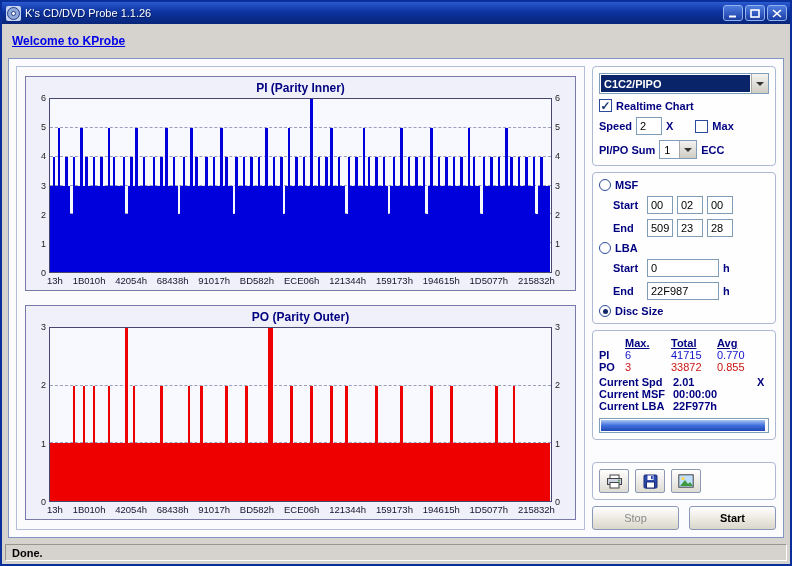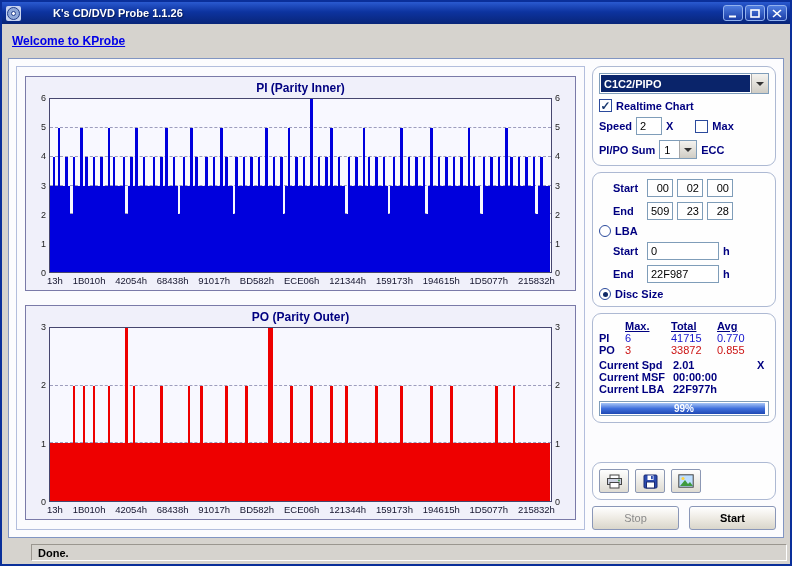--- a/index.html
+++ b/index.html
@@ -3,21 +3,21 @@
 <meta charset="utf-8">
 <style>
   * { margin:0; padding:0; box-sizing:border-box; }
   html,body { width:792px; height:566px; }
   body { font-family:"Liberation Sans",sans-serif; font-size:11px; background:#d6d3ce; }
   .window { width:792px; height:566px; border:2px solid #0a2f9a; background:#d6d3ce; display:flex; flex-direction:column; }
 
   
   .titlebar { height:22px; background:linear-gradient(180deg,#2a5ad0 0%,#0d339f 45%,#082579 100%); display:flex; align-items:center; padding:0 3px 0 4px; flex:0 0 auto; }
   .app-icon { width:15px; height:15px; margin-right:4px; display:inline-flex; }
-  .title-text { color:#fff; font-weight:bold; font-size:11px; text-shadow:1px 1px 1px #051a56; flex:1;margin-left:28px; }
+  .title-text { color:#fff; font-weight:normal; font-size:11px; text-shadow:1px 1px 1px #051a56; flex:1; }
   .win-buttons { display:flex; gap:2px; }
   .win-btn { width:20px; height:16px; border:1px solid #93b2ee; border-radius:3px; background:linear-gradient(#4f7de0,#1a3da6); display:inline-flex; align-items:center; justify-content:center; cursor:default; }
 
   
   .header-row { height:34px; display:flex; align-items:center; justify-content:space-between; padding:0 12px 0 10px; flex:0 0 auto; }
   .combo { display:inline-flex; align-items:stretch; background:#fff; border:1px solid #7f9db9; height:21px; }
   .combo-value { flex:1; display:flex; align-items:center; padding:0 4px; white-space:nowrap; overflow:hidden; }
   .drive-combo { width:302px; }
   .drive-combo .combo-value { font-family:"DejaVu Sans Mono","Liberation Mono",monospace; font-size:11px; }
   .combo-arrow { width:17px; background:linear-gradient(#f4f3ef,#cfccc4); border-left:1px solid #a8a8a8; display:flex; align-items:center; justify-content:center; }
@@ -42,26 +42,26 @@
   .yaxis.left .ytick { right:3px; }
   .yaxis.right .ytick { left:3px; }
   .plot { flex:1; position:relative; border:1px solid #46466e; background:#f8f8ff; overflow:hidden; }
   .gridline { position:absolute; left:0; right:0; height:0; border-top:1px dashed #9d9dbd; }
   .bars { position:absolute; left:0; right:0; top:0; bottom:0; display:flex; align-items:flex-end; }
   .bar { flex:1 1 0; }
   .xlabels { display:flex; justify-content:space-between; margin:2px 12px 0 13px; font-size:9.5px; color:#14142e; }
 
   
   .side { width:184px; display:flex; flex-direction:column; gap:6px; flex:0 0 auto; }
-  .group { border:1px solid #adb9d3; border-radius:9px; background:#fefefe; padding:6px; display:flex; flex-direction:column; gap:5px; }
+  .group { border:1px solid #adb9d3; border-radius:4px; background:#fefefe; padding:6px; display:flex; flex-direction:column; gap:5px; }
   .row { display:flex; align-items:center; gap:4px; }
   .indent { padding-left:14px; }
   .lbl { color:#000080; font-weight:bold; font-size:11px; white-space:nowrap; }
   .tbox { height:18px; border:1px solid #7f9db9; background:#fff; font:11px "Liberation Sans",sans-serif; padding:0 3px; min-width:0; }
-  .w26 { width:26px; } .w24 { width:26px;text-align:right; } .w30 { width:30px; flex:0 0 30px; } .w64 { width:72px; }
+  .w26 { width:26px; } .w24 { width:26px; } .w30 { width:30px; flex:0 0 30px; } .w64 { width:72px; }
   .mode-combo { width:100%; height:21px; }
   .mode-combo .combo-value { background:#0a246a; color:#fff; font-weight:bold; margin:1px; padding:0 3px; }
   .combo.small { width:38px; height:19px; }
   .checkbox { width:13px; height:13px; flex:0 0 13px; background:#fff; border:1px solid #2b4a9c; display:inline-flex; align-items:center; justify-content:center; }
   .check { color:#17376e; font-size:12px; font-weight:bold; line-height:1; }
   .radio { width:12px; height:12px; flex:0 0 12px; border-radius:50%; background:#fff; border:1px solid #2b4a9c; display:inline-flex; align-items:center; justify-content:center; }
   .dot { width:5px; height:5px; border-radius:50%; background:#102a66; }
 
   
   .stats { gap:3px; }
@@ -80,21 +80,21 @@
   
   .toolbtns { flex-direction:row; gap:6px; margin-top:auto; }
   .icon-btn { width:30px; height:24px; background:linear-gradient(#fefefe,#dedbd2); border:1px solid #8c98b4; border-radius:2px; display:inline-flex; align-items:center; justify-content:center; cursor:default; }
   .actions { display:flex; gap:10px; }
   .xp-btn { flex:1; height:24px; background:linear-gradient(#ffffff,#ece9e1 55%,#d9d6cb); border:1px solid #8a97b8; border-radius:3px; font:11px "Liberation Sans",sans-serif; cursor:default; }
   .xp-btn.stop { color:#8a8a8a; }
   .xp-btn.start { color:#000; font-weight:bold; }
 
   
   .statusbar { height:22px; flex:0 0 auto; padding:2px 3px 3px; display:flex; }
-  .status-cell { flex:1; border:1px solid; border-color:#9a968f #ffffff #ffffff #9a968f; padding:0 6px; font-weight:bold; display:flex; align-items:center; color:#000;margin-left:26px; }
+  .status-cell { flex:1; border:1px solid; border-color:#9a968f #ffffff #ffffff #9a968f; padding:0 6px; font-weight:bold; display:flex; align-items:center; color:#000; }
 </style>
 </head>
 <body>
 
 <div class="window">
 
   <div class="titlebar">
     <span class="app-icon">
       <svg width="15" height="15" viewBox="0 0 15 15">
           <rect x="0" y="0" width="15" height="15" rx="2" fill="#c8d4f0"></rect>
@@ -647,20 +647,26 @@
             <span class="combo-value">1</span>
             <span class="combo-arrow">
                 <span class="tri"></span>
               </span>
           </span>
           <span class="lbl">ECC</span>
         </div>
       </div>
 
       <div class="group">
+        <div class="row">
+          <span class="radio">
+              <span class="dot" id="msf-dot" style="visibility: hidden;"></span>
+            </span>
+          <span class="lbl">MSF</span>
+        </div>
         <div class="row indent">
           <span class="lbl w30">Start</span>
           <input class="tbox w24" value="00" style="">
           <input class="tbox w24" value="02" style="">
           <input class="tbox w24" value="00" style="">
         </div>
         <div class="row indent">
           <span class="lbl w30">End</span>
           <input class="tbox w24" value="509" style="">
           <input class="tbox w24" value="23" style="">
@@ -723,21 +729,20 @@
               <span class="csuffix"></span>
             </div>
             <div class="crow">
               <span class="clabel">Current LBA</span>
               <span class="cvalue">22F977h</span>
               <span class="csuffix"></span>
             </div>
           </div>
         <div class="progress">
           <div class="progress-fill" style="width: calc(99% - 2px);"></div>
-          <span class="progress-text">99%</span>
         </div>
       </div>
 
       <div class="group toolbtns">
         <button class="icon-btn">
           <svg width="17" height="15" viewBox="0 0 17 15">
               <rect x="4" y="1" width="9" height="3.5" fill="#fff" stroke="#444"></rect>
               <rect x="1.5" y="4.5" width="14" height="6" fill="#cdd2e2" stroke="#444"></rect>
               <rect x="4" y="8.5" width="9" height="5.5" fill="#fff" stroke="#444"></rect>
               <circle cx="13" cy="6.5" r="0.9" fill="#3a9a3a"></circle>

